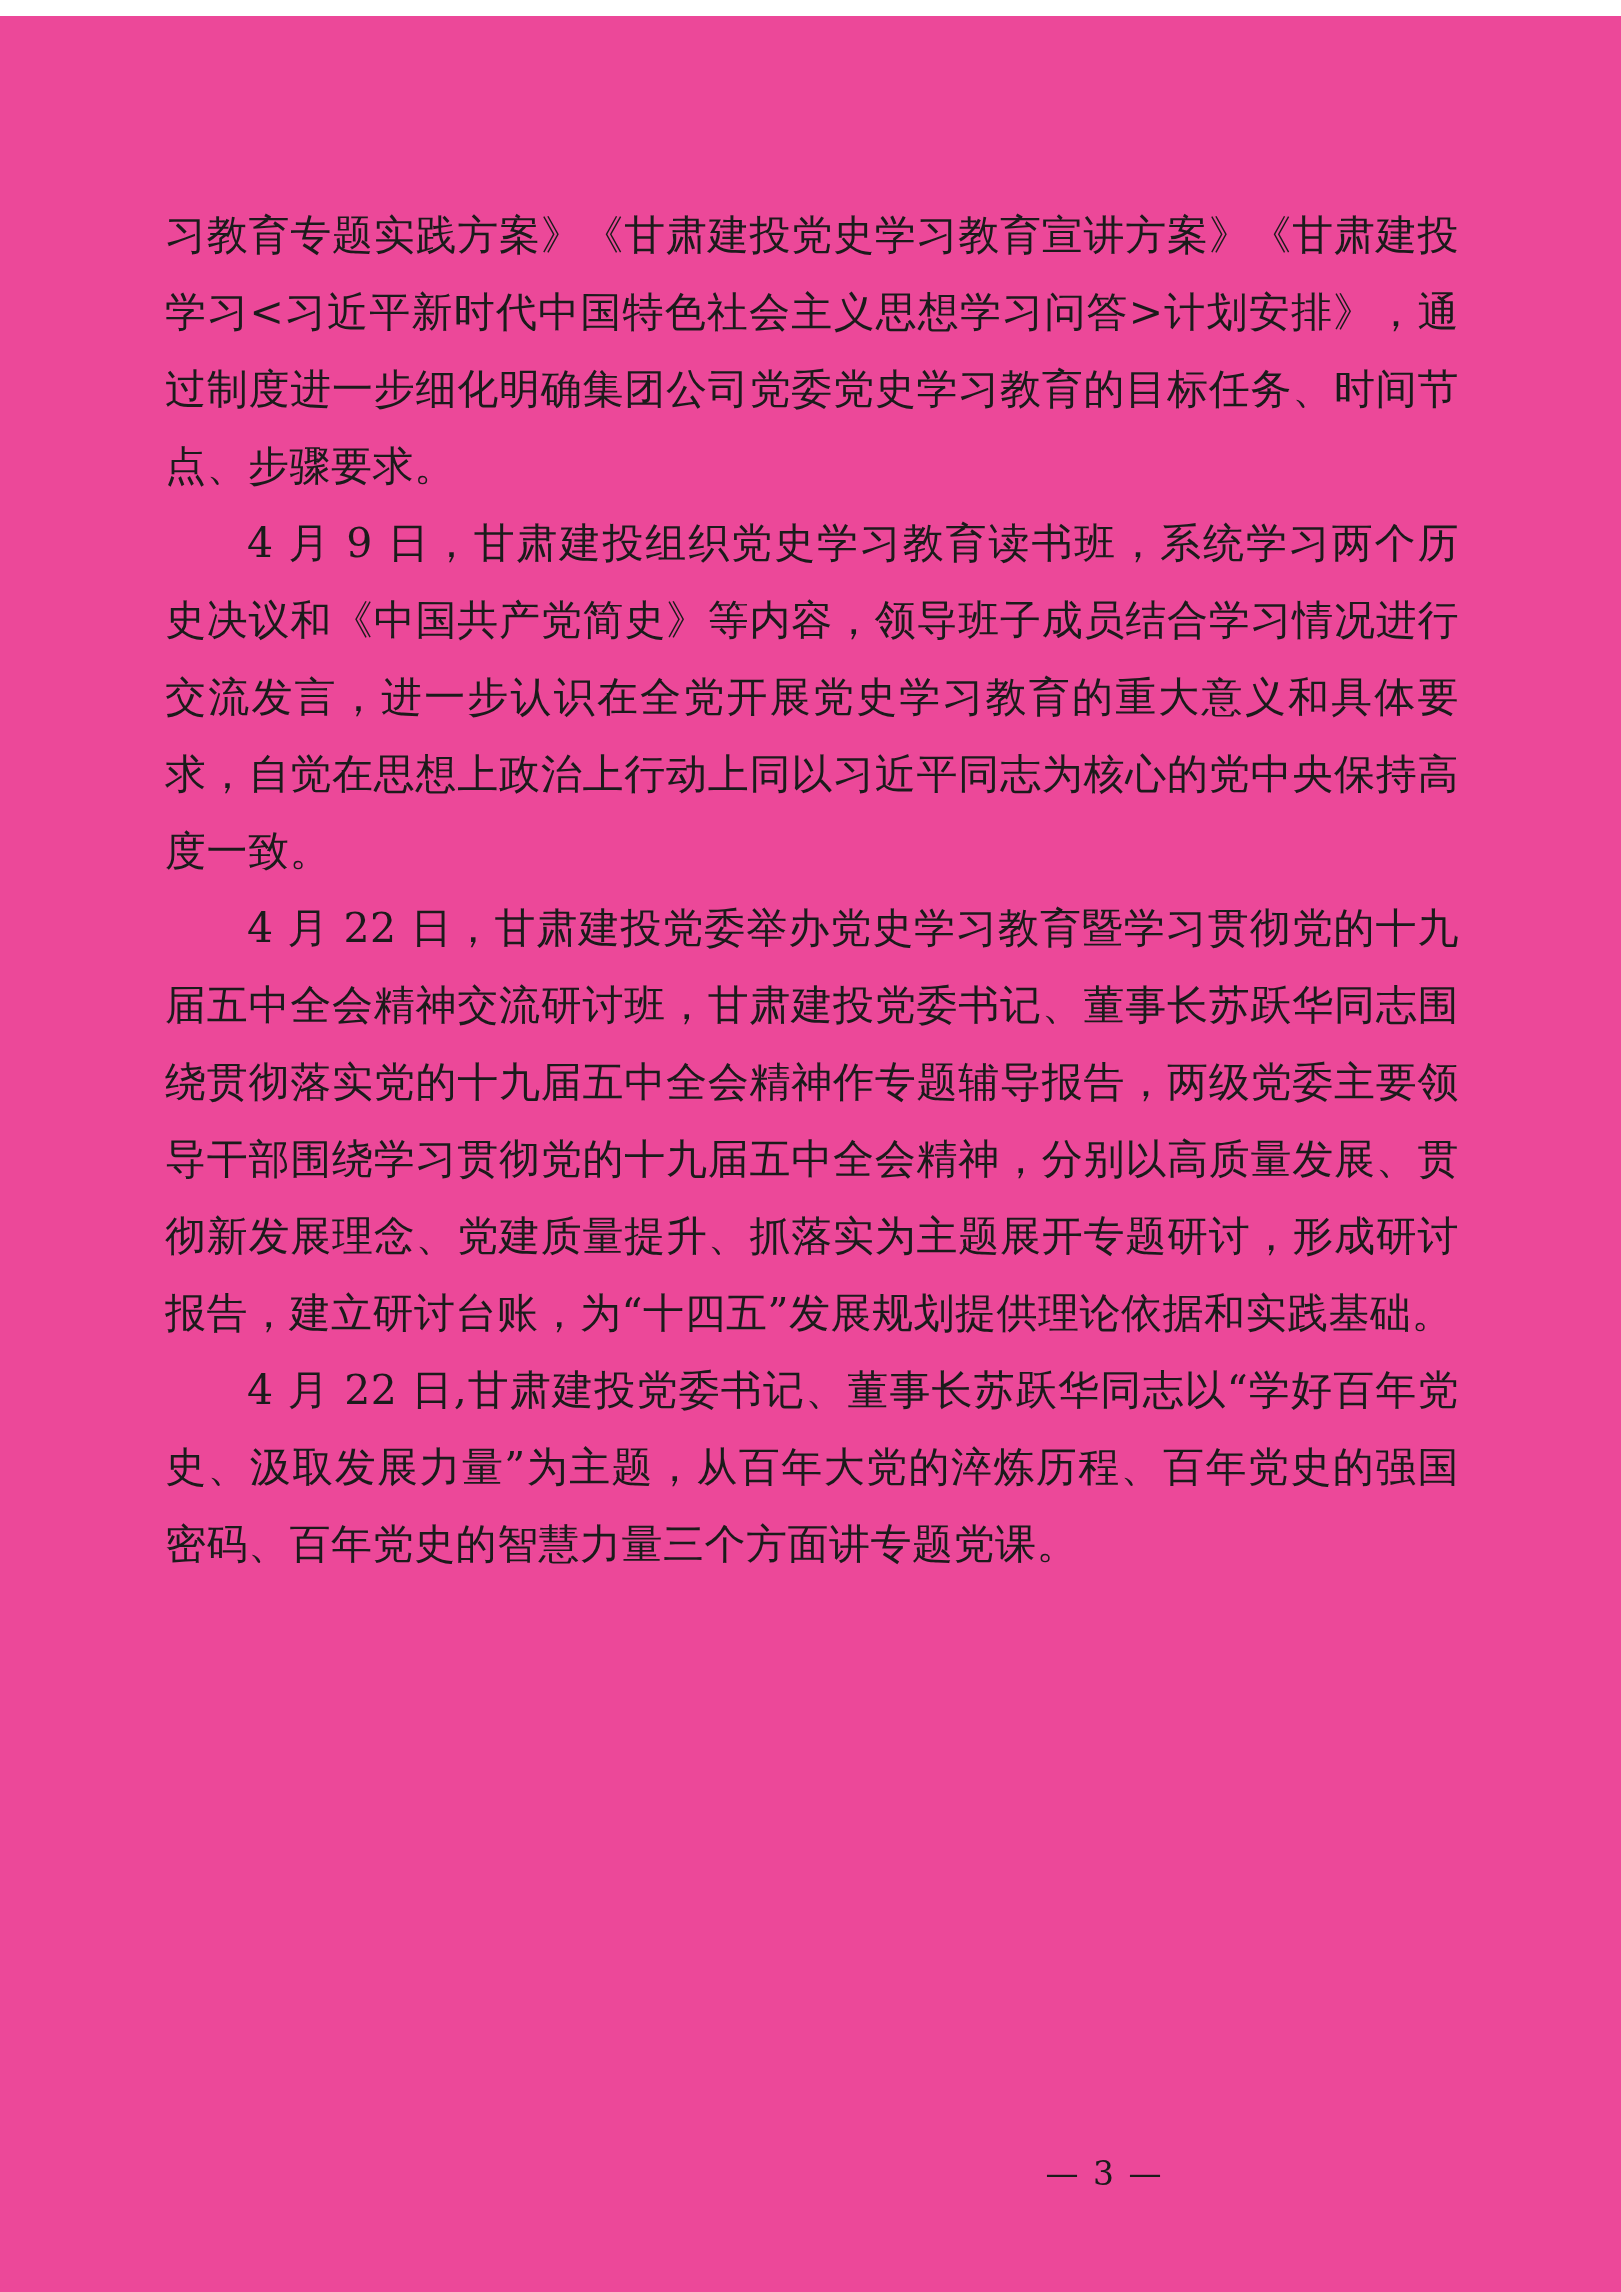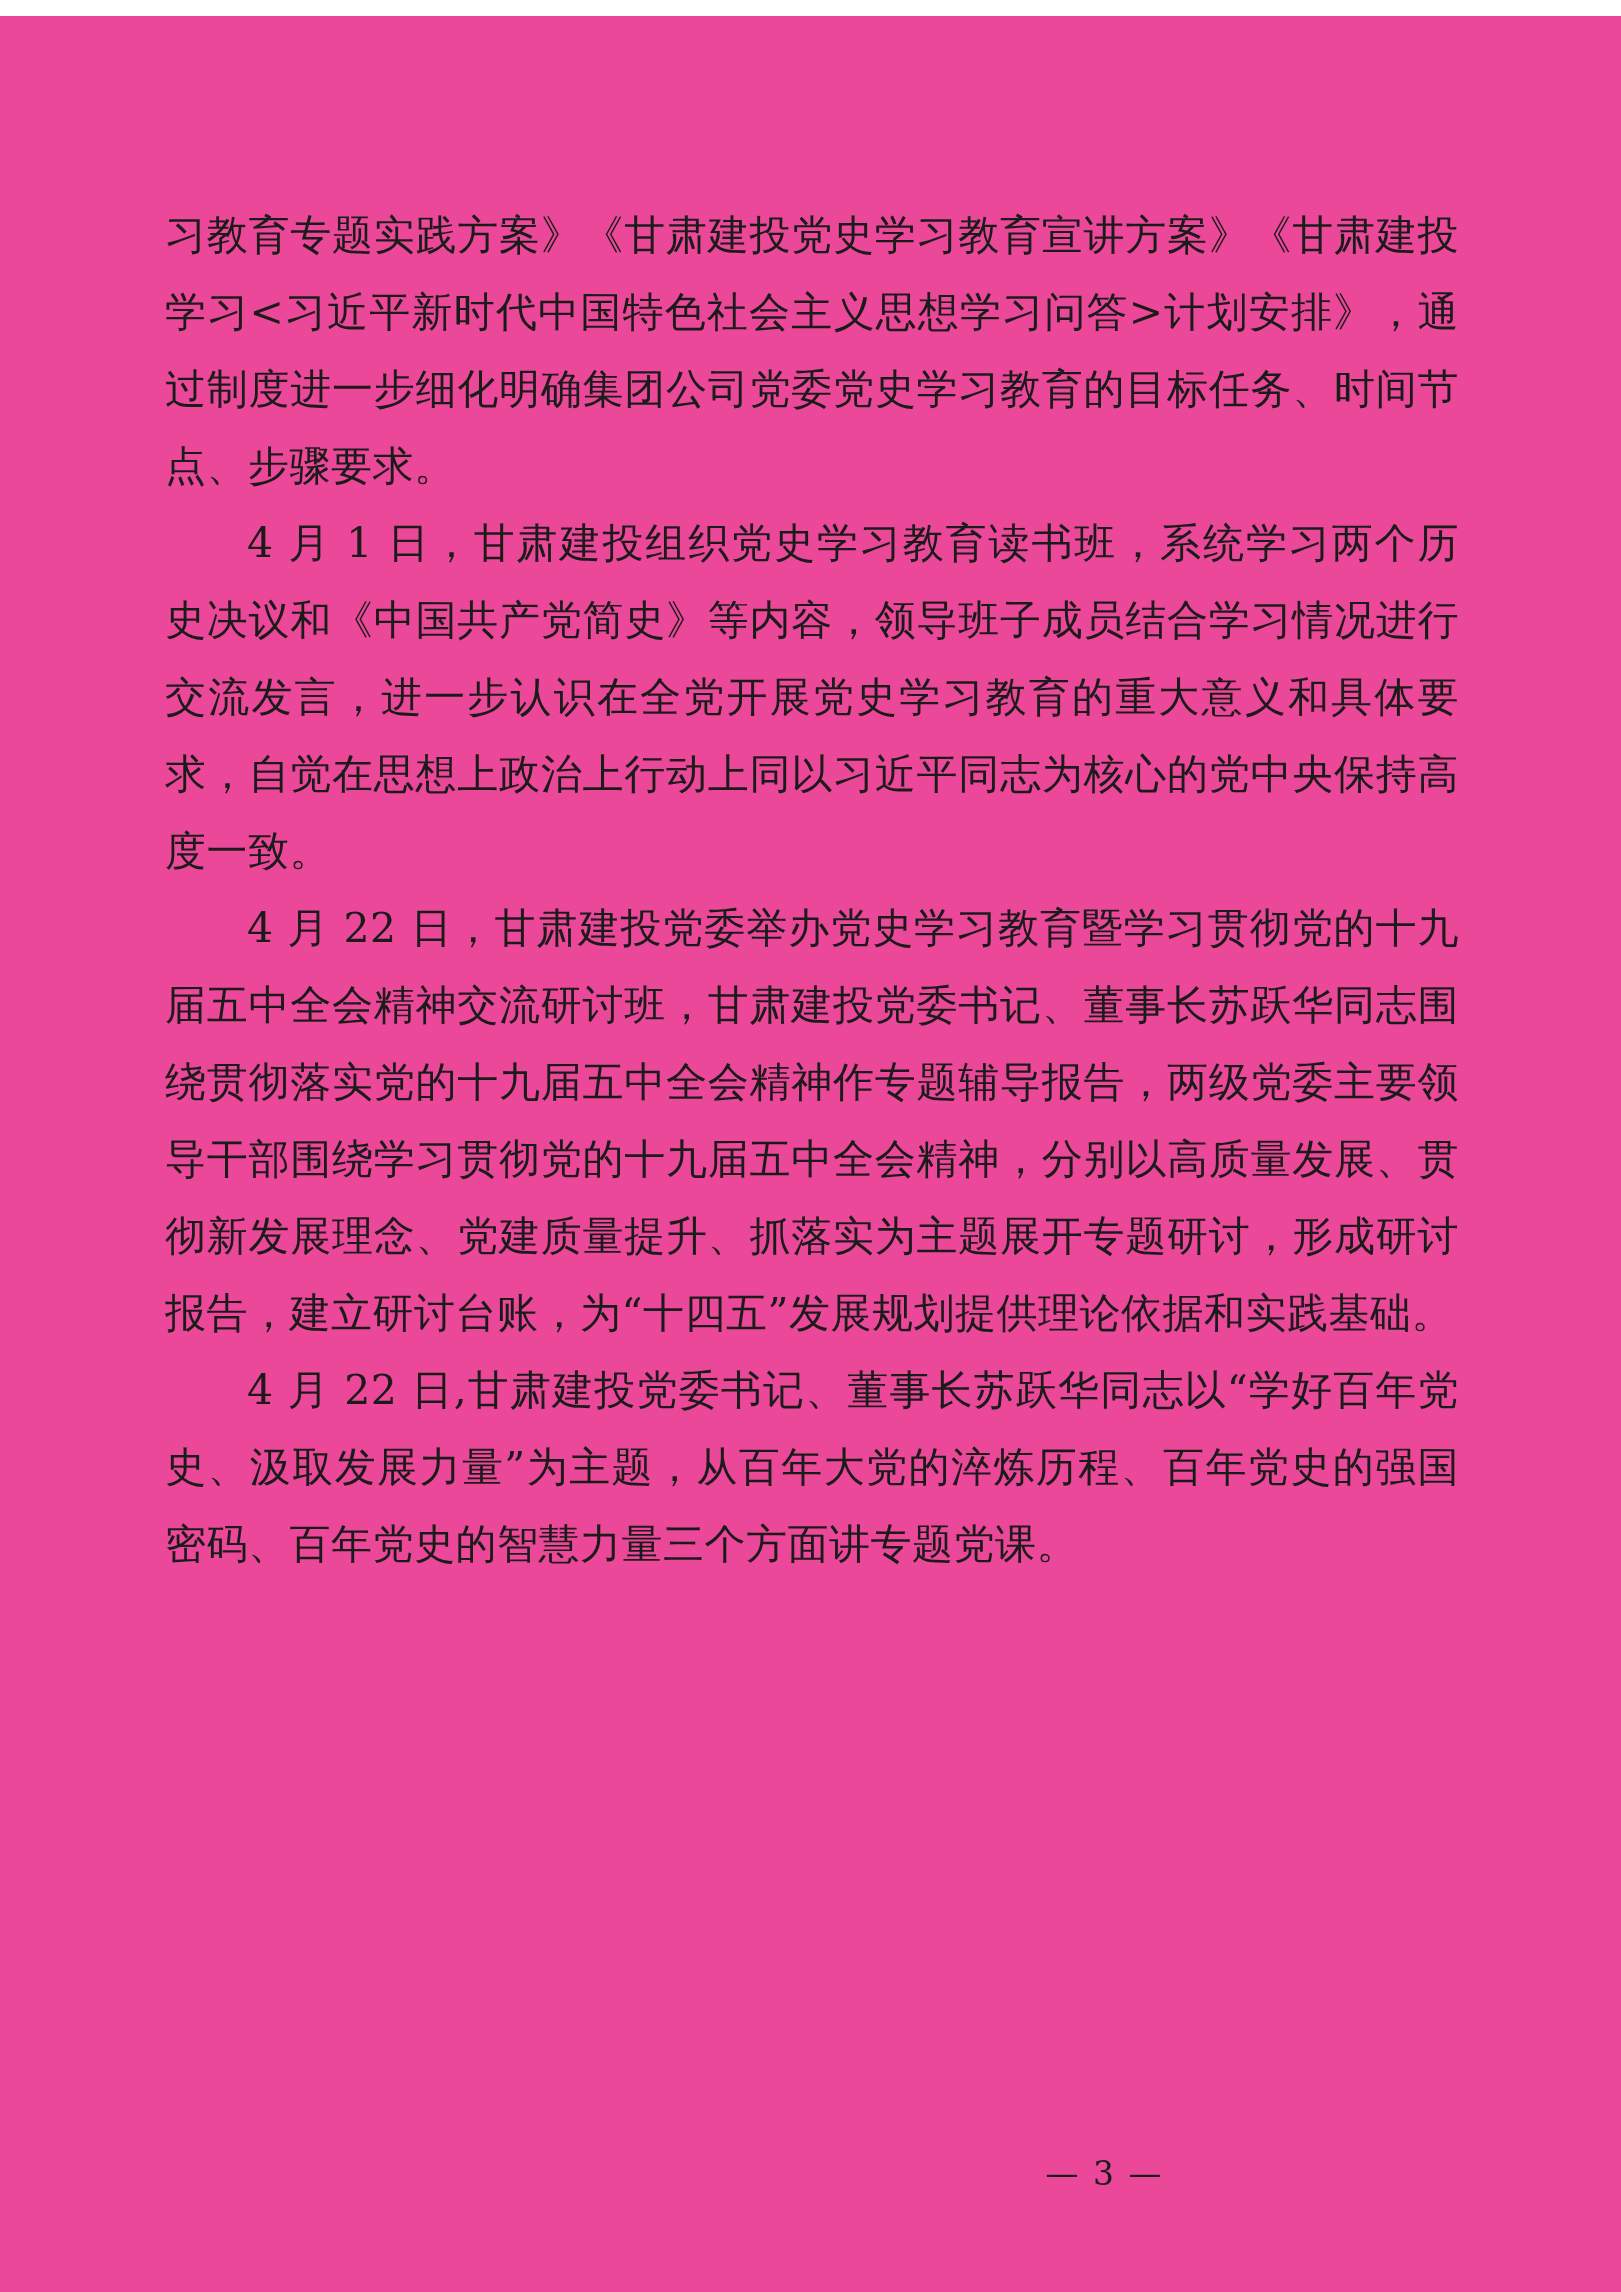--- a/index.html
+++ b/index.html
@@ -53,21 +53,21 @@
     padding-left: 588px;
   }
 </style>
 </head>
 <body>
 
 <div class="page">
 
   <div class="content">
     <p class="para">习教育专题实践方案》《甘肃建投党史学习教育宣讲方案》《甘肃建投学习&lt;习近平新时代中国特色社会主义思想学习问答&gt;计划安排》，通过制度进一步细化明确集团公司党委党史学习教育的目标任务、时间节点、步骤要求。</p>
-    <p class="para indent">4 月 1 日，甘肃建投组织党史学习教育读书班，系统学习两个历史决议和《中国共产党简史》等内容，领导班子成员结合学习情况进行交流发言，进一步认识在全党开展党史学习教育的重大意义和具体要求，自觉在思想上政治上行动上同以习近平同志为核心的党中央保持高度一致。</p>
+    <p class="para indent">4 月 9 日，甘肃建投组织党史学习教育读书班，系统学习两个历史决议和《中国共产党简史》等内容，领导班子成员结合学习情况进行交流发言，进一步认识在全党开展党史学习教育的重大意义和具体要求，自觉在思想上政治上行动上同以习近平同志为核心的党中央保持高度一致。</p>
     <p class="para indent">4 月 22 日，甘肃建投党委举办党史学习教育暨学习贯彻党的十九届五中全会精神交流研讨班，甘肃建投党委书记、董事长苏跃华同志围绕贯彻落实党的十九届五中全会精神作专题辅导报告，两级党委主要领导干部围绕学习贯彻党的十九届五中全会精神，分别以高质量发展、贯彻新发展理念、党建质量提升、抓落实为主题展开专题研讨，形成研讨报告，建立研讨台账，为“十四五”发展规划提供理论依据和实践基础。</p>
     <p class="para indent">4 月 22 日,甘肃建投党委书记、董事长苏跃华同志以“学好百年党史、汲取发展力量”为主题，从百年大党的淬炼历程、百年党史的强国密码、百年党史的智慧力量三个方面讲专题党课。</p>
   </div>
 
   <div class="footer">
     <span class="footer-inner">— 3 —</span>
   </div>
 
 </div>
 

